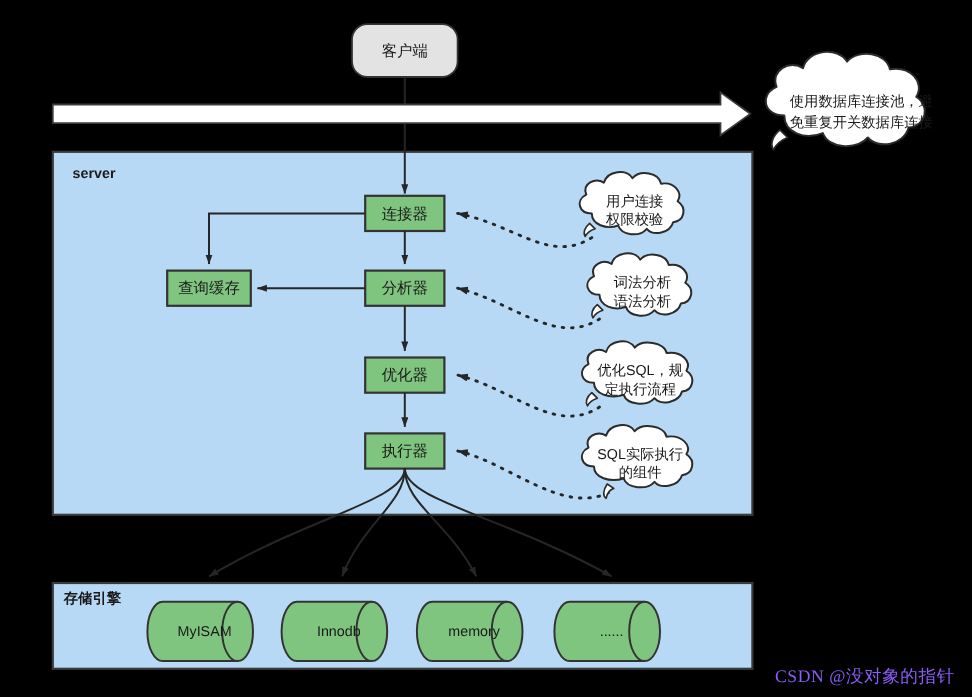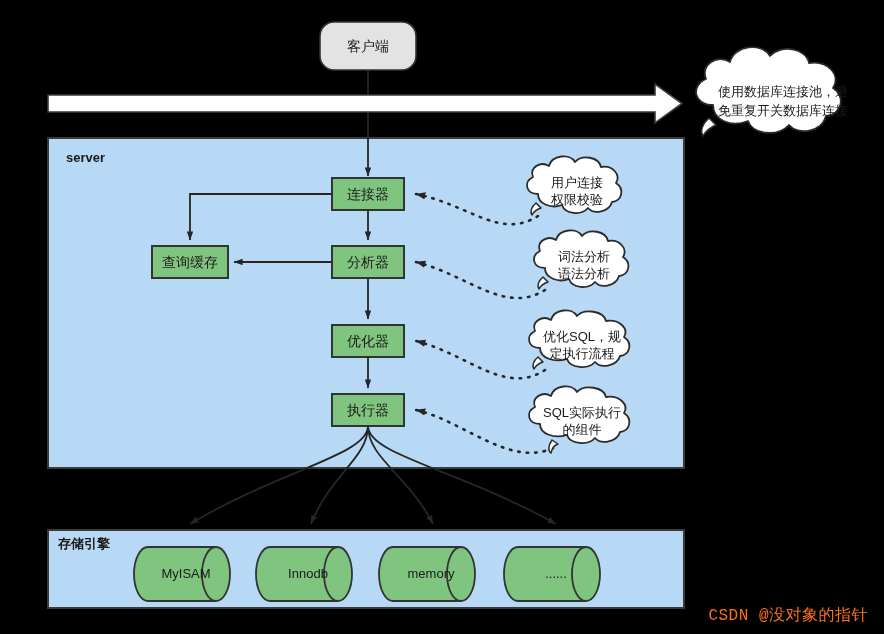--- a/index.html
+++ b/index.html
@@ -47,24 +47,24 @@
     font-size: 13px;
     fill: #1a1a1a;
     text-anchor: middle;
     dominant-baseline: middle;
     font-family: "Liberation Sans", "DejaVu Sans", sans-serif;
   }
   .watermark {
     position: absolute;
     right: 16px;
     bottom: 8px;
-    color: #f97316;
+    color: #8b5cf6;
     font-size: 16px;
     letter-spacing: 0.5px;
-    font-family: Liberation Mono, monospace;
+    font-family: Liberation Serif, serif;
     white-space: nowrap;
   }
 </style>
 </head>
 <body>
 
 <div id="canvas">
 
   <svg id="diagram-svg" viewBox="0 0 884 634">
     <defs>

